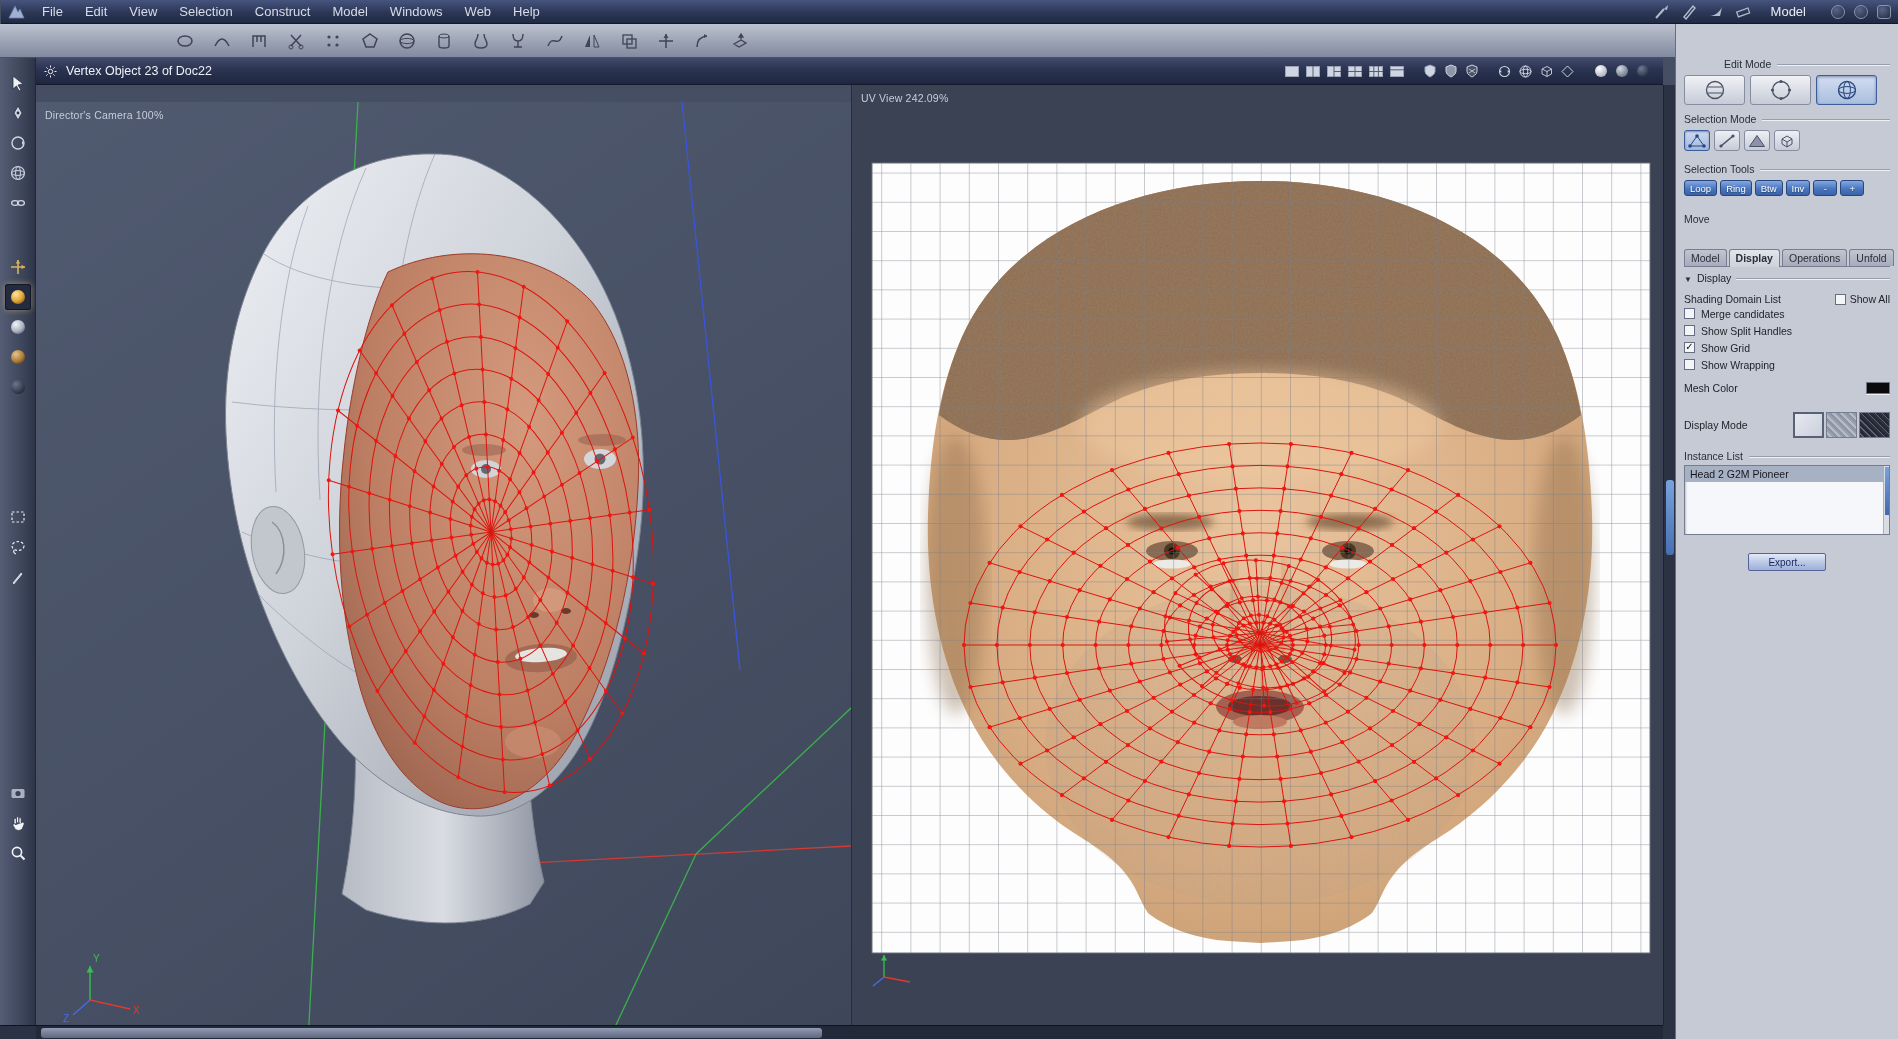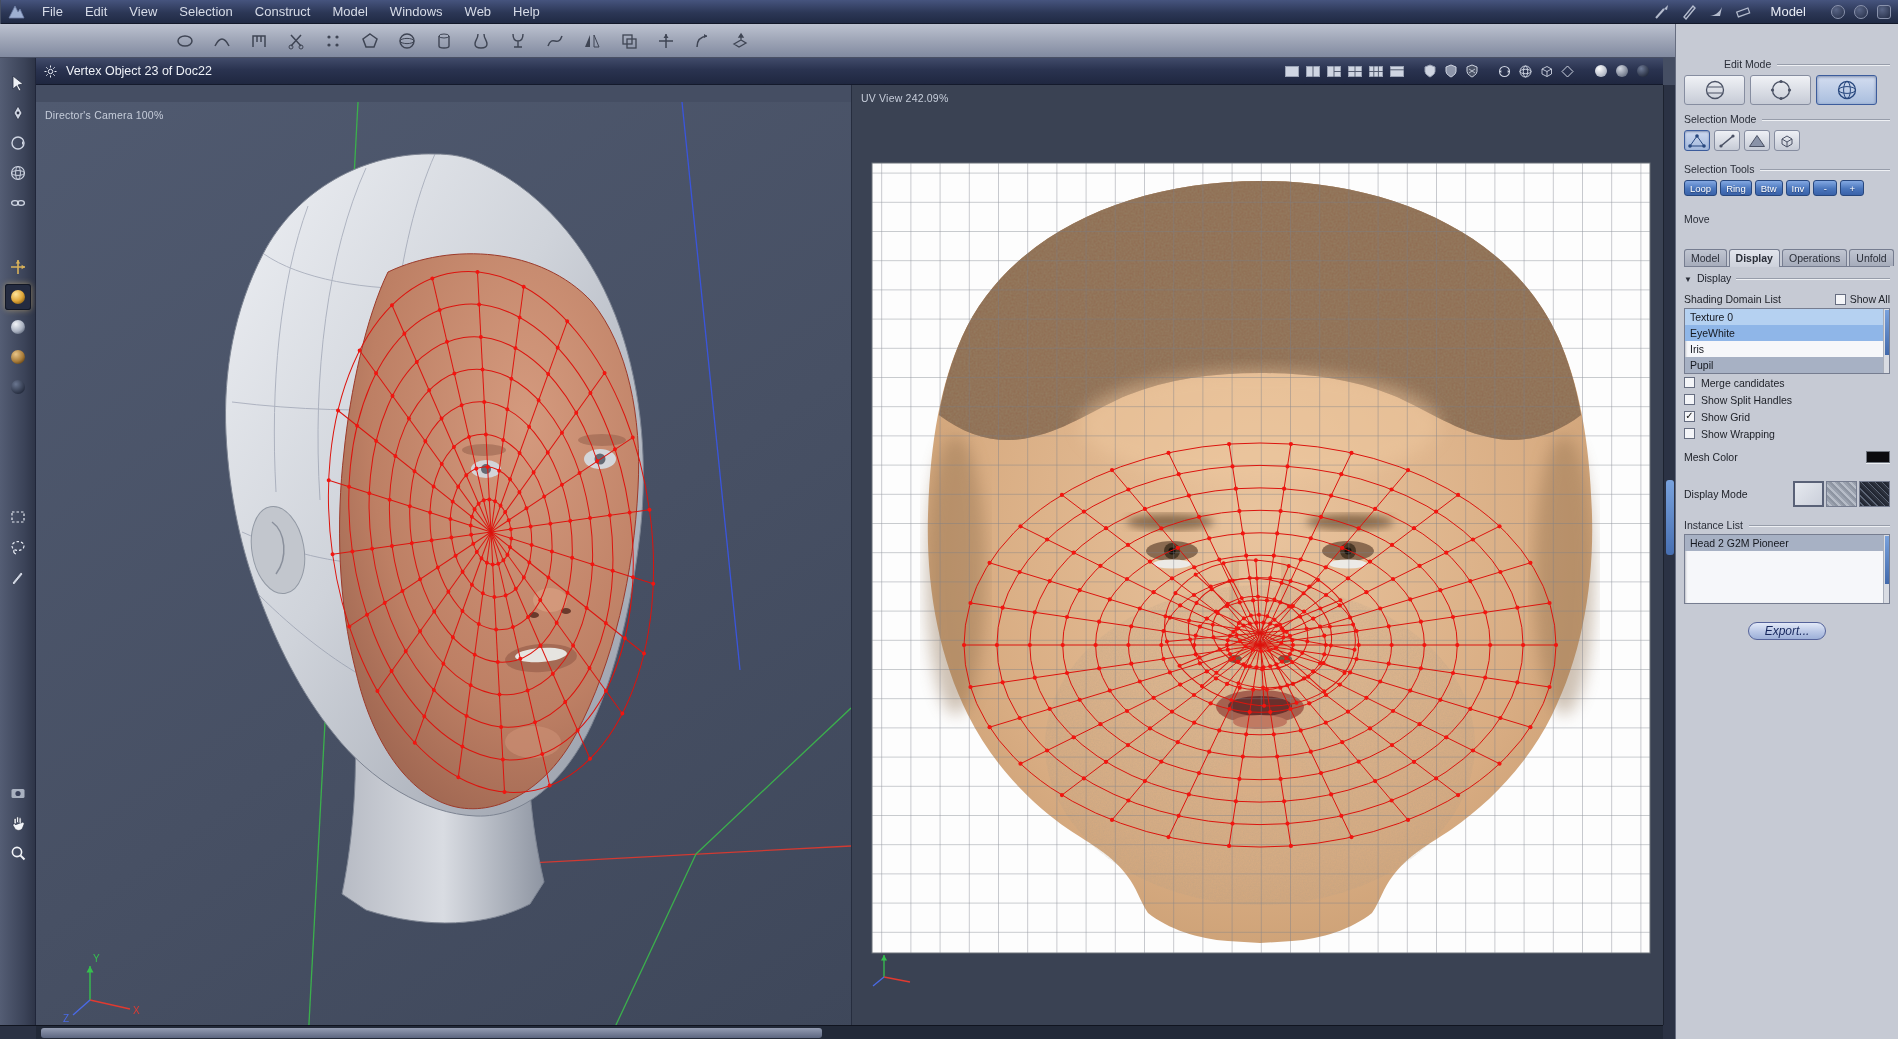--- a/index.html
+++ b/index.html
@@ -119,22 +119,22 @@
     box-shadow:0 1px 0 #eef0f4;}
   .dmrow{display:flex;align-items:center;margin-top:18px;font-size:10.5px;}
   .dm-swatches{margin-left:auto;display:flex;gap:2px;}
   .dmsw{width:31px;height:26px;border:1px solid #767d90;}
   .dmsw.flat{background:linear-gradient(135deg,#e7eaf0,#c9ced9);outline:2px solid #596177;outline-offset:-2px;}
   .dmsw.tex1{background:repeating-linear-gradient(45deg,#8e95a2 0 2px,#b6bcc7 2px 4px,#9aa1ae 4px 6px);}
   .dmsw.tex2{background:repeating-linear-gradient(45deg,#2c313d 0 2px,#5c6575 2px 3px,#232834 3px 5px);}
 
   .export-btn{display:block;margin:18px auto 0;width:78px;height:18px;
     background:linear-gradient(#e2e9f8 0%,#b9c7e6 55%,#9db0d8 100%);
-    border:1px solid #55639a;border-radius:9px;font-size:12px;color:#15265c;
-    text-align:center;line-height:15px;font-family:"Liberation Sans",sans-serif;font-style:italic;}
+    border:1px solid #55639a;border-radius:2px;font-size:10px;color:#15265c;
+    text-align:center;line-height:15px;font-family:"Liberation Sans",sans-serif;}
 </style>
 </head>
 <body>
 
 <div id="app">
 
   <div class="menubar">
     <span class="app-logo">
       <svg width="18" height="16" viewBox="0 0 18 16">
           <path d="M2,14 L8,2 L11,8 L13,5 L17,14 Z" fill="#9fb0d2" stroke="#6e7fa6" stroke-width="0.8"></path>
@@ -1406,29 +1406,20 @@
       <span class="tri"></span>
       <span>Display</span>
     </div>
 
     <div class="list-head">
       <span>Shading Domain List</span>
       <span class="spacer"></span>
       <span class="cb"></span>
       <span style="margin-left:4px;">Show All</span>
     </div>
-    <div class="listbox">
-      <div class="lrow sel-blue">Texture 0</div>
-      <div class="lrow sel-blue2">EyeWhite</div>
-      <div class="lrow">Iris</div>
-      <div class="lrow sel-gray">Pupil</div>
-      <div class="lb-scroll">
-          <div class="lbthumb"></div>
-        </div>
-    </div>
 
     <div class="cbrow">
       <span class="cb"></span>
       <span>Merge candidates</span>
     </div>
     <div class="cbrow">
       <span class="cb"></span>
       <span>Show Split Handles</span>
     </div>
     <div class="cbrow">

